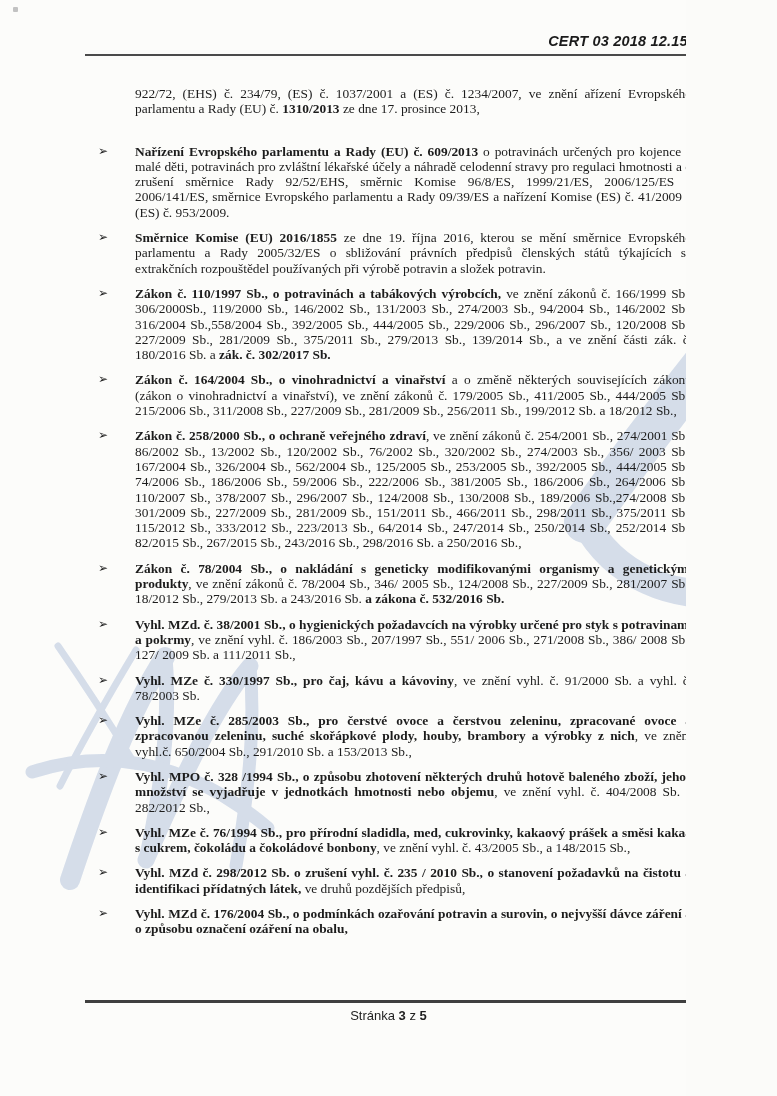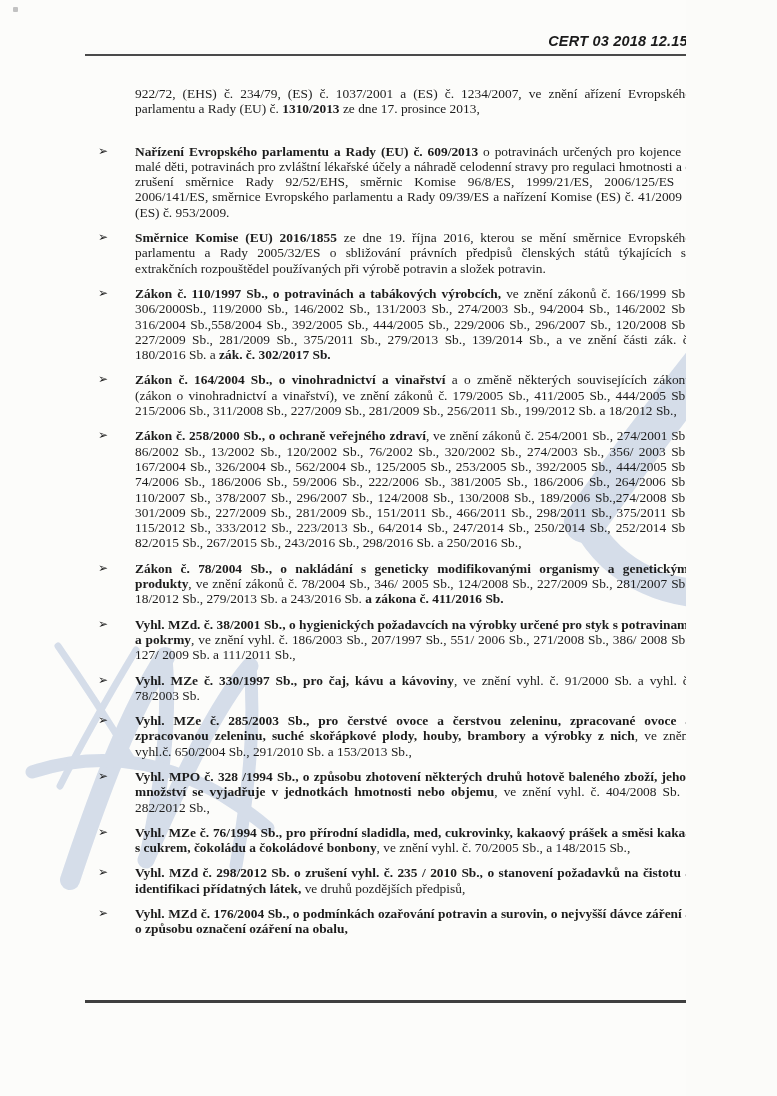--- a/index.html
+++ b/index.html
@@ -80,26 +80,29 @@
   </div>
 
   <div class="content">
     <p class="intro"><span>922/72, (EHS) č. 234/79, (ES) č. 1037/2001 a (ES) č. 1234/2007, ve znění ařízení Evropského parlamentu a Rady (EU) č. </span><span class="b">1310/2013</span><span> ze dne 17. prosince 2013,</span></p>
     <ol class="reglist">
         <li><span class="bullet">➢</span><span><span class="b">Nařízení Evropského parlamentu a Rady (EU) č. 609/2013</span><span> o potravinách určených pro kojence a malé děti, potravinách pro zvláštní lékařské účely a náhradě celodenní stravy pro regulaci hmotnosti a o zrušení směrnice Rady 92/52/EHS, směrnic Komise 96/8/ES, 1999/21/ES, 2006/125/ES a 2006/141/ES, směrnice Evropského parlamentu a Rady 09/39/ES a nařízení Komise (ES) č. 41/2009 a (ES) č. 953/2009.</span></span></li>
         <li><span class="bullet">➢</span><span><span class="b">Směrnice Komise (EU) 2016/1855</span><span> ze dne 19. října 2016, kterou se mění směrnice Evropského parlamentu a Rady 2005/32/ES o sbližování právních předpisů členských států týkajících se extrakčních rozpouštědel používaných při výrobě potravin a složek potravin.</span></span></li>
         <li><span class="bullet">➢</span><span><span class="b">Zákon č. 110/1997 Sb., o potravinách a tabákových výrobcích,</span><span> ve znění zákonů č. 166/1999 Sb., 306/2000Sb., 119/2000 Sb., 146/2002 Sb., 131/2003 Sb., 274/2003 Sb., 94/2004 Sb., 146/2002 Sb., 316/2004 Sb.,558/2004 Sb., 392/2005 Sb., 444/2005 Sb., 229/2006 Sb., 296/2007 Sb., 120/2008 Sb., 227/2009 Sb., 281/2009 Sb., 375/2011 Sb., 279/2013 Sb., 139/2014 Sb., a ve znění části zák. č. 180/2016 Sb. a </span><span class="b">zák. č. 302/2017 Sb.</span></span></li>
         <li><span class="bullet">➢</span><span><span class="b">Zákon č. 164/2004 Sb., o vinohradnictví a vinařství</span><span> a o změně některých souvisejících zákonů (zákon o vinohradnictví a vinařství), ve znění zákonů č. 179/2005 Sb., 411/2005 Sb., 444/2005 Sb., 215/2006 Sb., 311/2008 Sb., 227/2009 Sb., 281/2009 Sb., 256/2011 Sb., 199/2012 Sb. a 18/2012 Sb.,</span></span></li>
         <li><span class="bullet">➢</span><span><span class="b">Zákon č. 258/2000 Sb., o ochraně veřejného zdraví</span><span>, ve znění zákonů č. 254/2001 Sb., 274/2001 Sb., 86/2002 Sb., 13/2002 Sb., 120/2002 Sb., 76/2002 Sb., 320/2002 Sb., 274/2003 Sb., 356/ 2003 Sb., 167/2004 Sb., 326/2004 Sb., 562/2004 Sb., 125/2005 Sb., 253/2005 Sb., 392/2005 Sb., 444/2005 Sb., 74/2006 Sb., 186/2006 Sb., 59/2006 Sb., 222/2006 Sb., 381/2005 Sb., 186/2006 Sb., 264/2006 Sb., 110/2007 Sb., 378/2007 Sb., 296/2007 Sb., 124/2008 Sb., 130/2008 Sb., 189/2006 Sb.,274/2008 Sb., 301/2009 Sb., 227/2009 Sb., 281/2009 Sb., 151/2011 Sb., 466/2011 Sb., 298/2011 Sb., 375/2011 Sb., 115/2012 Sb., 333/2012 Sb., 223/2013 Sb., 64/2014 Sb., 247/2014 Sb., 250/2014 Sb., 252/2014 Sb., 82/2015 Sb., 267/2015 Sb., 243/2016 Sb., 298/2016 Sb. a 250/2016 Sb.,</span></span></li>
-        <li><span class="bullet">➢</span><span><span class="b">Zákon č. 78/2004 Sb., o nakládání s geneticky modifikovanými organismy a genetickými produkty</span><span>, ve znění zákonů č. 78/2004 Sb., 346/ 2005 Sb., 124/2008 Sb., 227/2009 Sb., 281/2007 Sb., 18/2012 Sb., 279/2013 Sb. a 243/2016 Sb. </span><span class="b">a zákona č. 411/2016 Sb.</span></span></li>
+        <li><span class="bullet">➢</span><span><span class="b">Zákon č. 78/2004 Sb., o nakládání s geneticky modifikovanými organismy a genetickými produkty</span><span>, ve znění zákonů č. 78/2004 Sb., 346/ 2005 Sb., 124/2008 Sb., 227/2009 Sb., 281/2007 Sb., 18/2012 Sb., 279/2013 Sb. a 243/2016 Sb. </span><span class="b">a zákona č. 532/2016 Sb.</span></span></li>
         <li><span class="bullet">➢</span><span><span class="b">Vyhl. MZd. č. 38/2001 Sb., o hygienických požadavcích na výrobky určené pro styk s potravinami a pokrmy</span><span>, ve znění vyhl. č. 186/2003 Sb., 207/1997 Sb., 551/ 2006 Sb., 271/2008 Sb., 386/ 2008 Sb., 127/ 2009 Sb. a 111/2011 Sb.,</span></span></li>
         <li><span class="bullet">➢</span><span><span class="b">Vyhl. MZe č. 330/1997 Sb., pro čaj, kávu a kávoviny</span><span>, ve znění vyhl. č. 91/2000 Sb. a vyhl. č. 78/2003 Sb.</span></span></li>
         <li><span class="bullet">➢</span><span><span class="b">Vyhl. MZe č. 285/2003 Sb., pro čerstvé ovoce a čerstvou zeleninu, zpracované ovoce a zpracovanou zeleninu, suché skořápkové plody, houby, brambory a výrobky z nich</span><span>, ve znění vyhl.č. 650/2004 Sb., 291/2010 Sb. a 153/2013 Sb.,</span></span></li>
         <li><span class="bullet">➢</span><span><span class="b">Vyhl. MPO č. 328 /1994 Sb., o způsobu zhotovení některých druhů hotově baleného zboží, jehož množství se vyjadřuje v jednotkách hmotnosti nebo objemu</span><span>, ve znění vyhl. č. 404/2008 Sb. a 282/2012 Sb.,</span></span></li>
-        <li><span class="bullet">➢</span><span><span class="b">Vyhl. MZe č. 76/1994 Sb., pro přírodní sladidla, med, cukrovinky, kakaový prášek a směsi kakaa s cukrem, čokoládu a čokoládové bonbony</span><span>, ve znění vyhl. č. 70/2005 Sb., a 148/2015 Sb.,</span></span></li>
+        <li><span class="bullet">➢</span><span><span class="b">Vyhl. MZe č. 76/1994 Sb., pro přírodní sladidla, med, cukrovinky, kakaový prášek a směsi kakaa s cukrem, čokoládu a čokoládové bonbony</span><span>, ve znění vyhl. č. 43/2005 Sb., a 148/2015 Sb.,</span></span></li>
         <li><span class="bullet">➢</span><span><span class="b">Vyhl. MZd č. 298/2012 Sb. o zrušení vyhl. č. 235 / 2010 Sb., o stanovení požadavků na čistotu a identifikaci přídatných látek,</span><span> ve druhů pozdějších předpisů,</span></span></li>
         <li><span class="bullet">➢</span><span><span class="b">Vyhl. MZd č. 176/2004 Sb., o podmínkách ozařování potravin a surovin, o nejvyšší dávce záření a o způsobu označení ozáření na obalu,</span></span></li>
       </ol>
   </div>
 
   <div class="footer-rule"></div>
+  <div class="footer">
+    <span><span>Stránka </span><span class="b">3</span><span> z </span><span class="b">5</span></span>
+  </div>
 
 </div>
 
 </body></html>

